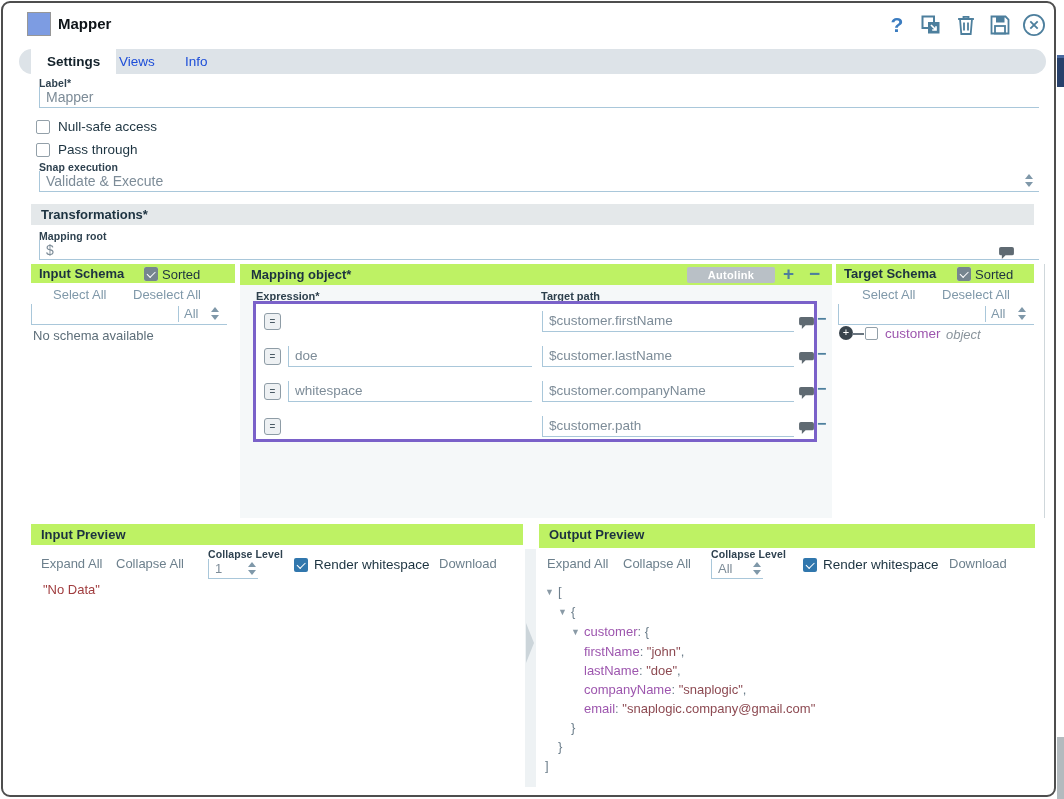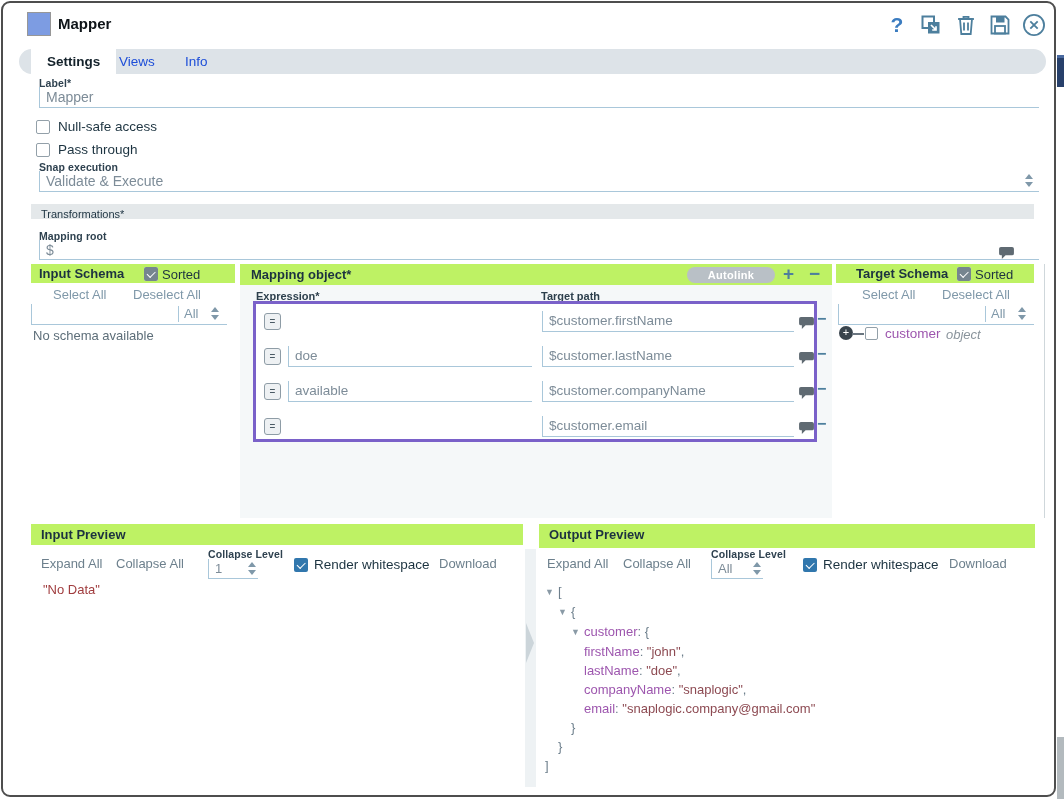--- a/index.html
+++ b/index.html
@@ -29,31 +29,31 @@
   .cb.on::before{content:"";position:absolute;inset:0;border-radius:2px}
   .cb.on.slate::before{background:#76858f}
   .cb.on.blue::before{background:#3177ad}
   .cb.on::after{content:"";position:absolute;left:3px;top:3.5px;width:7px;height:3.5px;
        border-left:1.8px solid #fff;border-bottom:1.8px solid #fff;transform:rotate(-45deg);z-index:1}
   .cb-label{font-size:13.5px;color:#1c3340}
   .spin{width:9px;height:13px;cursor:pointer}
   .spin i{position:absolute;left:0;width:0;height:0;border-left:4px solid transparent;border-right:4px solid transparent}
   .spin .up{top:0;border-bottom:5px solid #7f98a9}
   .spin .dn{bottom:0;border-top:5px solid #7f98a9}
-  .section-bar{left:28px;width:1003px;height:15px;background:#e4e8ea;font-size:11px;font-weight:400;
+  .section-bar{left:28px;width:1003px;height:21px;background:#e4e8ea;font-size:13px;font-weight:700;
        color:#1c3240;line-height:21px;padding-left:10px;box-sizing:border-box}
   
   .panel-hdr{height:19px;background:#bef264;font-size:13px;font-weight:700;color:#1c3240;line-height:19px}
   .link{font-size:13px;color:#7f98a9;cursor:pointer}
   .searchbox{height:21px;border-left:1px solid #a9c7da;border-bottom:1px solid #a9c7da;box-sizing:border-box}
   .searchbox .divider{position:absolute;top:2px;bottom:2px;border-left:1px solid #a9c7da}
   .all-lbl{font-size:13px;color:#7f98a9}
   .muted{font-size:13px;color:#5d6e79}
   .map-panel{background:#f5f8f9}
-  .autolink{background:#b9c0c6;border-radius:8px;color:#fff;font-size:11px;font-weight:700;
+  .autolink{background:#b9c0c6;border-radius:2px;color:#fff;font-size:11px;font-weight:700;
        text-align:center;line-height:16px;letter-spacing:.3px;cursor:pointer}
   .pm{font-size:19px;font-weight:700;color:#4d7f9d;cursor:pointer;line-height:20px}
   .colhdr{font-size:11px;font-weight:600;color:#2c3f4c}
   .purple-box{border:3px solid #7a61c9;background:#fff;box-sizing:border-box}
   .map-row{position:relative;height:35px}
   .eq-btn{position:absolute;left:8px;top:8px;width:17px;height:17px;background:#eef1f3;border:1px solid #8e9ca6;
        border-radius:3px;font-size:10px;color:#4a5a64;line-height:15px;text-align:center;cursor:pointer;box-sizing:border-box}
   .map-row .expr{position:absolute;left:32px;top:6px;width:244px;height:21px;font-size:13.5px}
   .map-row .targ{position:absolute;left:286px;top:6px;width:252px;height:21px;font-size:13.5px}
   .map-row .bubble{position:absolute;left:543px;top:11px}
@@ -186,41 +186,41 @@
           <div class="eq-btn">=</div>
           <div class="fld targ">$customer.lastName</div>
           <div class="fld expr">doe</div>
           <div class="bubble"><svg viewBox="0 0 16 14" width="15" height="13">
               <path d="M2 0 h12 q2 0 2 2 v5 q0 2-2 2 h-7 l-4 4 v-4 h-1 q-2 0-2-2 V2 q0-2 2-2" fill="#5f6a72"></path>
             </svg></div>
           <div class="row-minus">−</div>
         </div>
         <div class="map-row">
           <div class="eq-btn">=</div>
-          <div class="fld expr">available</div>
+          <div class="fld expr">whitespace</div>
           <div class="fld targ">$customer.companyName</div>
           <div class="bubble"><svg viewBox="0 0 16 14" width="15" height="13">
               <path d="M2 0 h12 q2 0 2 2 v5 q0 2-2 2 h-7 l-4 4 v-4 h-1 q-2 0-2-2 V2 q0-2 2-2" fill="#5f6a72"></path>
             </svg></div>
           <div class="row-minus">−</div>
         </div>
         <div class="map-row">
           <div class="eq-btn">=</div>
-          <div class="fld targ">$customer.email</div>
+          <div class="fld targ">$customer.path</div>
           <div class="bubble"><svg viewBox="0 0 16 14" width="15" height="13">
               <path d="M2 0 h12 q2 0 2 2 v5 q0 2-2 2 h-7 l-4 4 v-4 h-1 q-2 0-2-2 V2 q0-2 2-2" fill="#5f6a72"></path>
             </svg></div>
           <div class="row-minus">−</div>
         </div>
       </div>
   </div>
 
   <div class="abs" style="left:833px;top:261px;width:198px;height:254px">
     <div class="panel-hdr" style="position:relative">
-      <span style="padding-left:20px">Target Schema</span>
+      <span style="padding-left:8px">Target Schema</span>
       <span class="abs cb slate on" style="left:121px;top:3px"></span>
       <span class="abs" style="left:139px;top:1px;font-weight:400;font-size:13px">Sorted</span>
     </div>
     <span class="abs link" style="left:26px;top:23px">Select All</span>
     <span class="abs link" style="left:106px;top:23px">Deselect All</span>
     <div class="abs searchbox" style="left:2px;top:40px;width:196px">
       <span class="divider" style="left:146px"></span>
       <span class="abs all-lbl" style="left:152px;top:2px">All</span>
       <span class="abs spin" style="left:179px;top:3px">
           <i class="up"></i>

